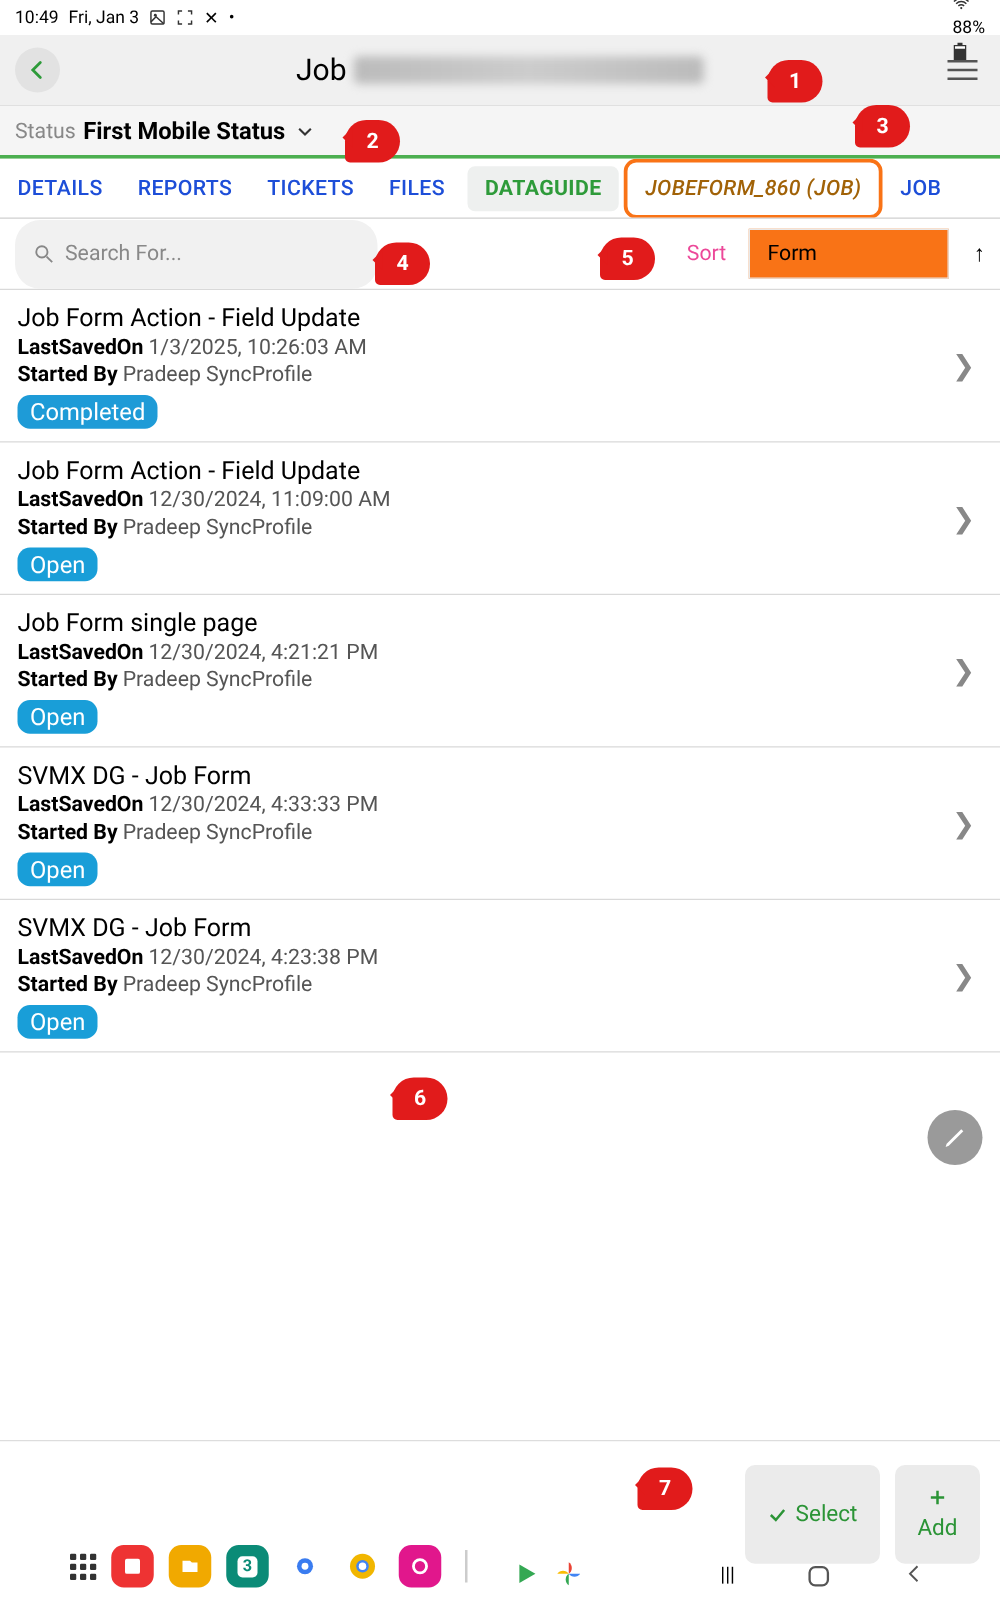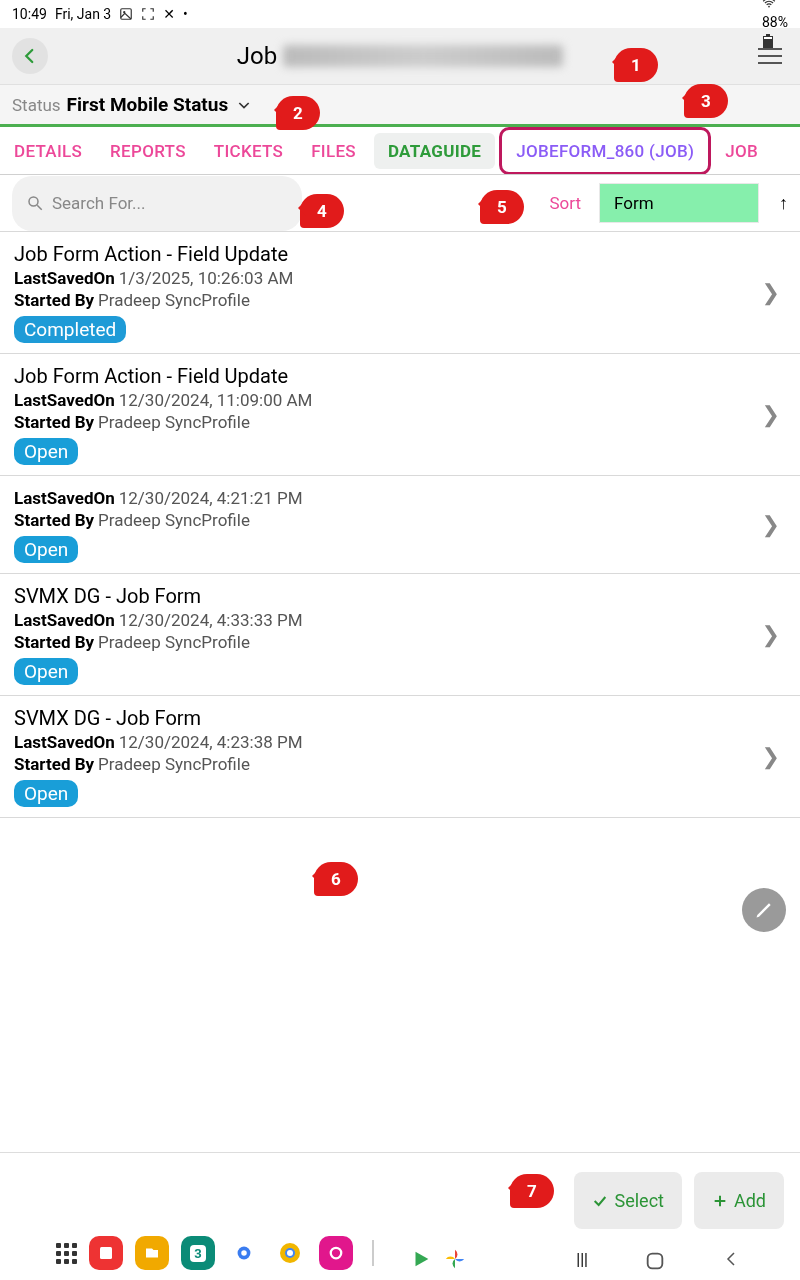--- a/index.html
+++ b/index.html
@@ -20,30 +20,30 @@
 .ham div { width:24px; height:2px; background:#555; }
 
 
 .status-row { background:#f5f5f5; padding:8px 12px; display:flex; align-items:center; gap:6px; border-bottom:3px solid #4caf50; }
 .status-row .lbl { color:#888; font-size:17px; }
 .status-row .val { font-size:19px; font-weight:700; }
 .chev-d { margin-left:2px; }
 
 
 .tabs { background:#fff; display:flex; align-items:center; border-bottom:1px solid #d0d0d0; height:48px; overflow:hidden; font-weight:500;}
-.tab { padding:0 14px; font-size:17px; color:#ec4899; white-space:nowrap; height:48px; display:flex; align-items:center; letter-spacing:.3px;}
+.tab { padding:0 14px; font-size:17px; color:#1d4ed8; white-space:nowrap; height:48px; display:flex; align-items:center; letter-spacing:.3px;}
 .tab.active { color:#2e9b3a; background:#eef0ef; border-radius:6px; font-weight:700; margin:0 4px; height:36px; align-self:center;}
-.tab.hl { border:3px solid #be185d; border-radius:10px; color:#8b5cf6; }
+.tab.hl { border:3px solid #f97316; border-radius:10px; color:#a16207;font-style:italic; }
 
 
 .search-sort { display:flex; align-items:center; padding:8px 12px; gap:12px; height:56px;}
 .search-box { flex:0 0 290px; height:55px; background:#f1f1f1; border-radius:20px; display:flex; align-items:center; padding:0 14px; color:#888; gap:8px; font-size:17px;}
 .spacer-flex { flex:1; }
 .sort-lbl { font-size:17px; color:#ec4899; margin-right:6px;}
-.sort-box { height:40px; background:#86efac; display:flex; align-items:center; padding:0 14px; font-size:17px; width:160px; border:1px solid #e8e8e8;}
+.sort-box { height:40px; background:#f97316; display:flex; align-items:center; padding:0 14px; font-size:17px; width:160px; border:1px solid #e8e8e8;}
 .sort-arrow { margin-left:8px; font-size:18px; }
 
 
 .list { }
 .item { border-bottom:1px solid #d9d9d9; border-top:1px solid #d9d9d9; padding:10px 14px; display:flex; align-items:center; }
 .item + .item { border-top:none; }
 .item-left { flex:1; }
 .item-title { font-size:20px; font-weight:400; margin-bottom:2px;}
 .kv { font-size:17px; margin-top:2px;}
 .kv .k { font-weight:700; }
@@ -53,21 +53,21 @@
 .chev-r { color:#888; font-size:22px; padding:0 6px;}
 
 
 .fab { position:absolute; right:14px; top:888px; width:44px; height:44px; border-radius:50%; background:#9a9a9a; display:flex; align-items:center; justify-content:center; }
 
 
 .divider-bottom { position:absolute; left:0; right:0; top:1152px; height:1px; background:#ddd;}
 .actions { position:absolute; right:16px; top:1172px; display:flex; gap:12px;}
 .btn { background:#ebebeb; border-radius:8px; padding:18px 18px; font-size:18px; display:flex; align-items:center; gap:6px;}
 .btn.sel { color:#2b9436; }
-.btn.add { color:#2b9436; }
+.btn.add { color:#2b9436;flex-direction:column; }
 .nav-sep { position:absolute; left:372px; bottom:14px; width:2px; height:26px; background:#ccc; }
 
 
 .tray { position:absolute; left:56px; bottom:10px; display:flex; gap:12px; align-items:center; }
 .tray .tico { width:34px; height:34px; border-radius:10px; display:flex; align-items:center; justify-content:center; font-size:18px; color:#fff;}
 .grid-ico { display:grid; grid-template-columns:repeat(3,5px); grid-template-rows:repeat(3,5px); gap:3px;}
 .grid-ico div{ background:#333; border-radius:1px;}
 
 
 .callout { position:absolute; background:#e11b1b; color:#fff; font-weight:700; font-size:17px; display:flex; align-items:center; justify-content:center; width:44px; height:34px; border-radius:17px 17px 17px 4px; z-index:50;}
@@ -190,20 +190,21 @@
       <div class="item-title">Job Form Action - Field Update</div>
       <div class="kv"><span class="k">LastSavedOn</span><span class="v">12/30/2024, 11:09:00 AM</span></div>
       <div class="kv"><span class="k">Started By</span><span class="v">Pradeep SyncProfile</span></div>
       <span class="badge open">Open</span>
     </div>
     <div class="chev-r">❯</div>
   </div>
 
   <div class="item">
     <div class="item-left">
+      <div class="item-title">Job Form single page</div>
       <div class="kv"><span class="k">LastSavedOn</span><span class="v">12/30/2024, 4:21:21 PM</span></div>
       <div class="kv"><span class="k">Started By</span><span class="v">Pradeep SyncProfile</span></div>
       <span class="badge open">Open</span>
     </div>
     <div class="chev-r">❯</div>
   </div>
 
   <div class="item">
     <div class="item-left">
       <div class="item-title">SVMX DG - Job Form</div>

